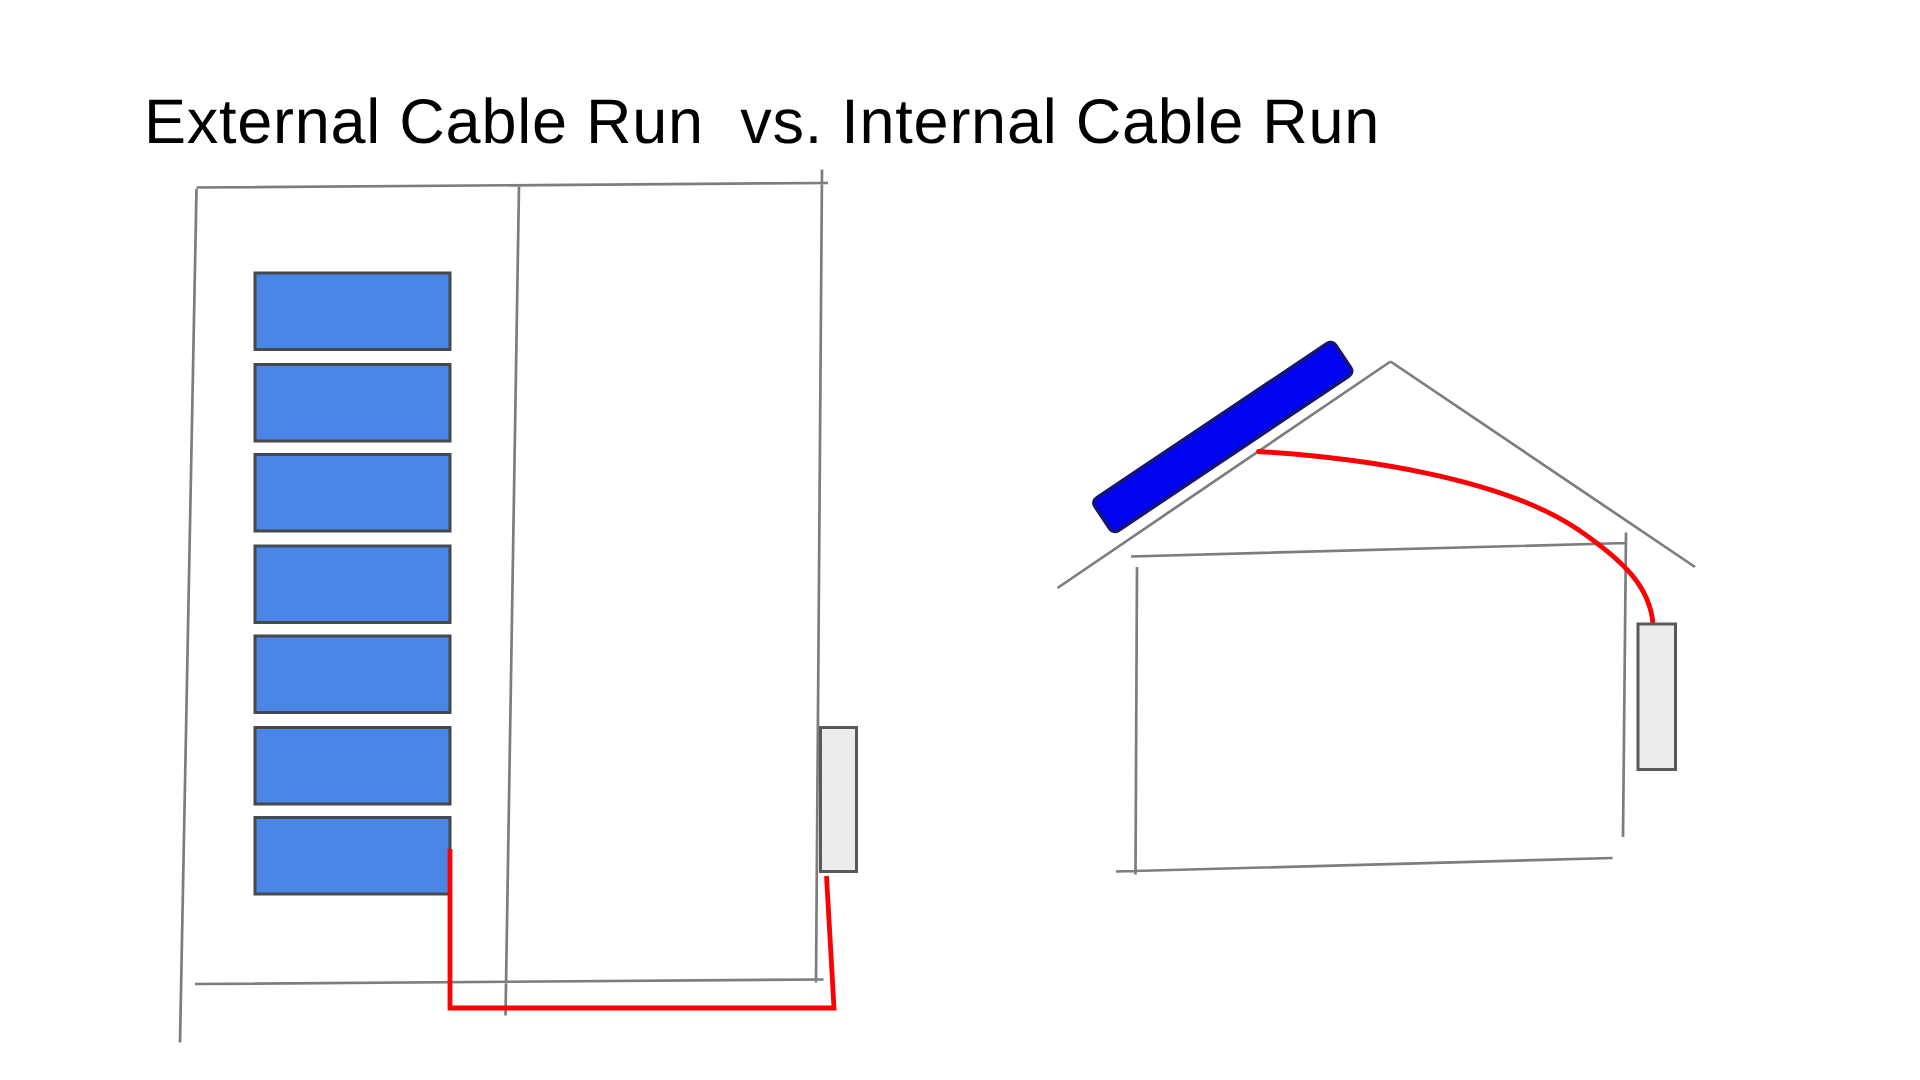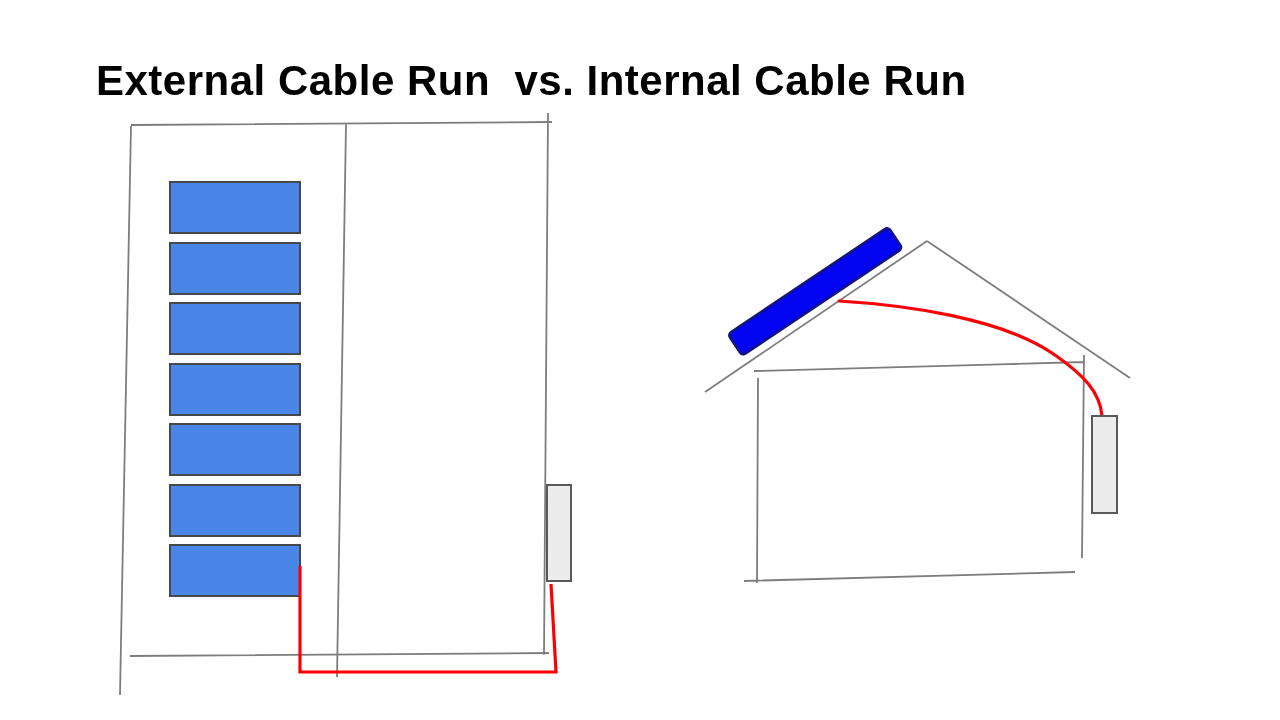--- a/index.html
+++ b/index.html
@@ -14,21 +14,21 @@
     height: 720px;
     background: #ffffff;
     overflow: hidden;
   }
   .slide-title {
     position: absolute;
     left: 96px;
     top: 60px;
     margin: 0;
     font-size: 42px;
-    font-weight: 700;
+    font-weight: 400;
     line-height: 1.0;
     color: #000000;
     white-space: pre;
     letter-spacing: 0.5px;
   }
   svg.diagram {
     position: absolute;
     left: 0;
     top: 0;
   }

